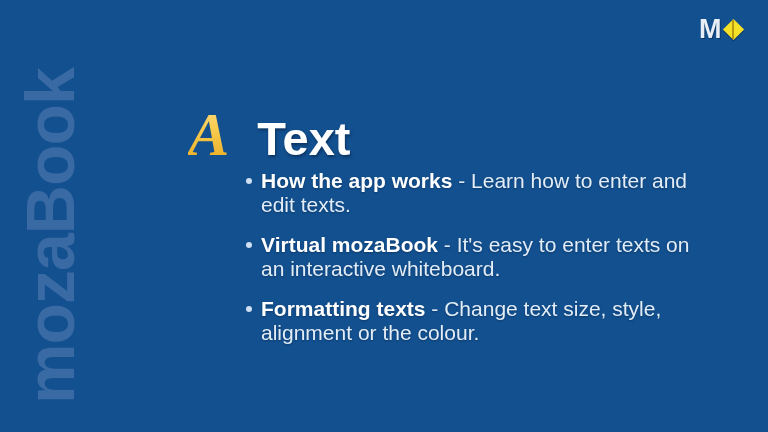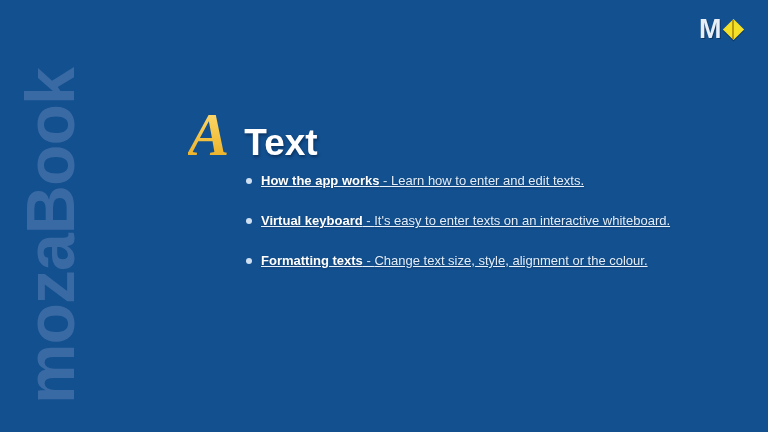--- a/index.html
+++ b/index.html
@@ -125,43 +125,42 @@
     line-height: 62px;
     color: #8a6a12;
     z-index: -1;
   }
   .title-glyph-wrap {
     position: relative;
   }
   .title-text {
     font-family: "Liberation Sans", sans-serif;
     font-weight: bold;
-    font-size: 37px;
+    font-size: 47px;
     line-height: 40px;
     color: #ffffff;
-    margin-left: 13px;
+    margin-left: 26px;
     text-shadow: 1px 2px 3px rgba(4,28,58,0.55);
   }
 
   
   .bullets {
     position: absolute;
     left: 243px;
     top: 169px;
     width: 470px;
   }
   .bullet {
     position: relative;
     padding-left: 18px;
     margin-bottom: 16px;
-    font-size: 13px;
+    font-size: 21px;
     line-height: 24px;
     color: #e9f1fa;
     text-shadow: 0 1px 2px rgba(4,28,58,0.4);
-    text-decoration: underline;
   }
   .bullet:last-child { margin-bottom: 4px; }
   .bullet-dot {
     position: absolute;
     left: 3px;
     top: 9px;
     width: 6px;
     height: 6px;
     border-radius: 50%;
     background: #cfe0f2;
@@ -200,21 +199,21 @@
 
   <div class="bullets">
 
     <div class="bullet">
       <span class="bullet-dot"></span>
       <span class="bullet-lead">How the app works</span><span class="bullet-sep"> - </span><span class="bullet-rest">Learn how to enter and edit texts.</span>
     </div>
 
     <div class="bullet">
       <span class="bullet-dot"></span>
-      <span class="bullet-lead">Virtual keyboard</span><span class="bullet-sep"> - </span><span class="bullet-rest">It's easy to enter texts on an interactive whiteboard.</span>
+      <span class="bullet-lead">Virtual mozaBook</span><span class="bullet-sep"> - </span><span class="bullet-rest">It's easy to enter texts on an interactive whiteboard.</span>
     </div>
 
     <div class="bullet">
       <span class="bullet-dot"></span>
       <span class="bullet-lead">Formatting texts</span><span class="bullet-sep"> - </span><span class="bullet-rest">Change text size, style, alignment or the colour.</span>
     </div>
 
   </div>
 
 </div>

